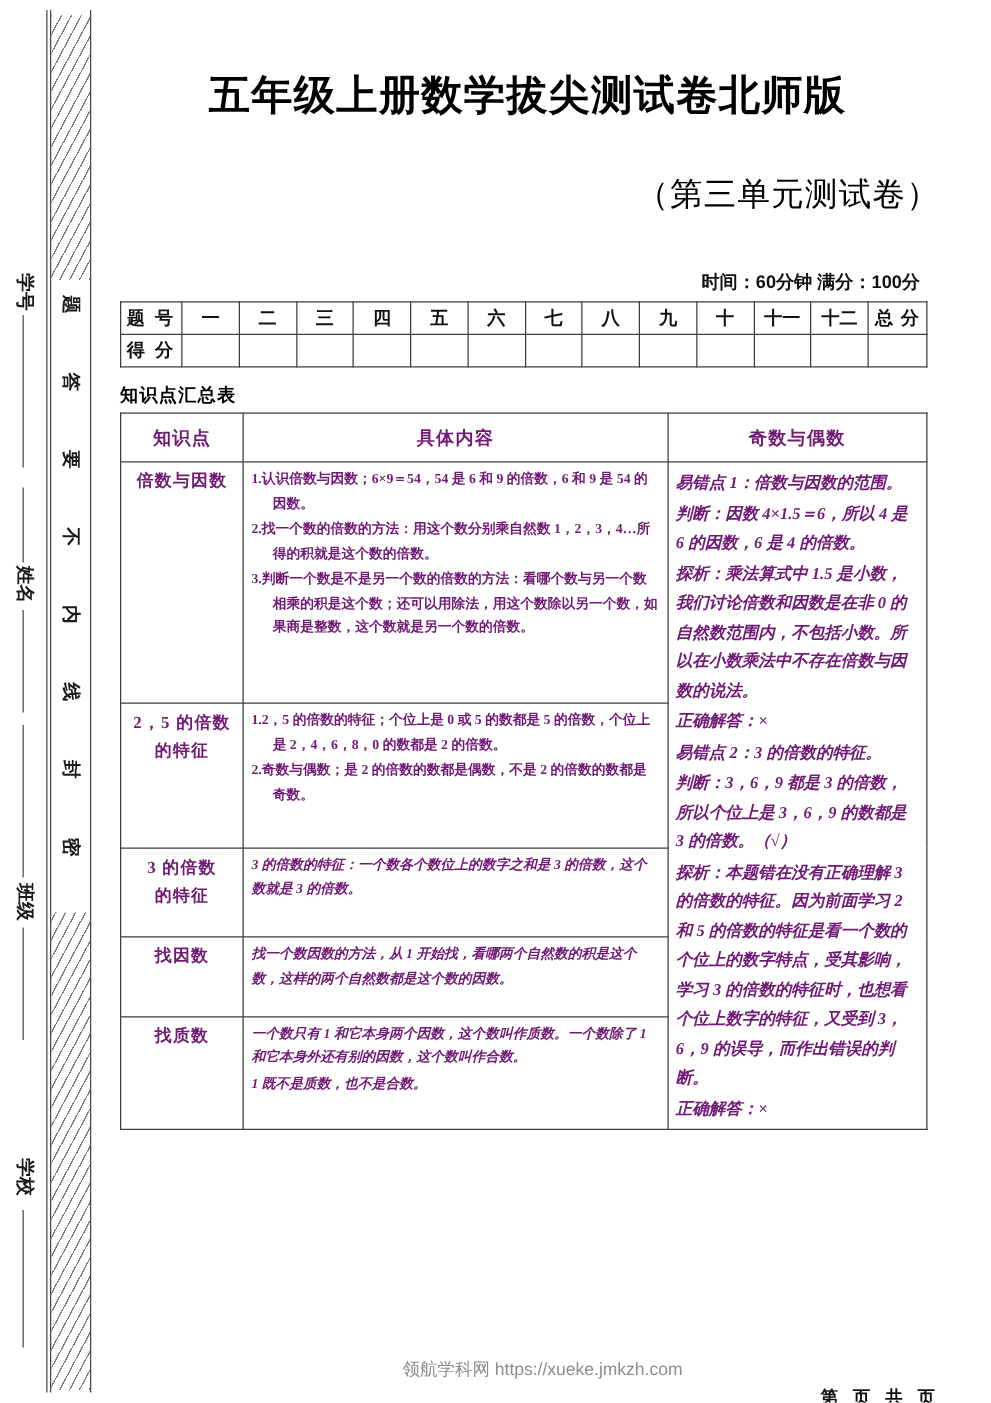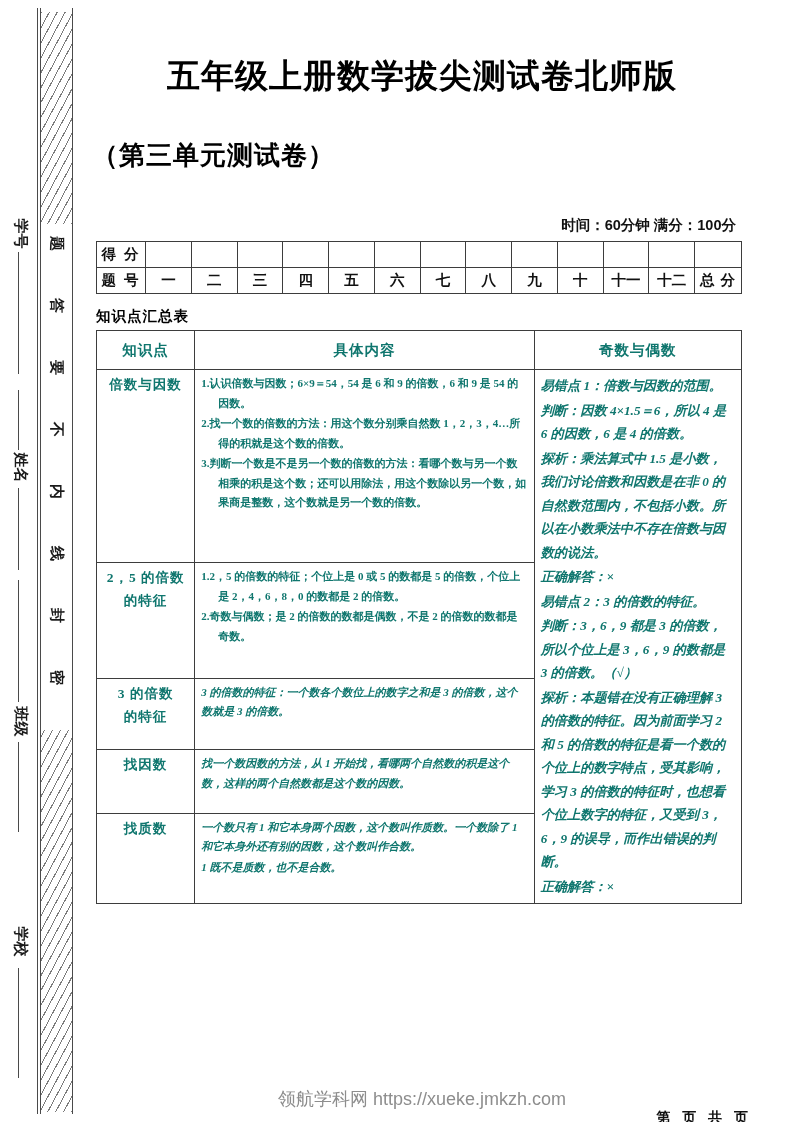--- a/index.html
+++ b/index.html
@@ -98,23 +98,23 @@
     text-align: center;
     font-size: 33px;
     font-weight: 700;
     letter-spacing: 1px;
     color: #000;
     font-family: "Liberation Sans", "DejaVu Sans", sans-serif;
   }
   #title-sub {
     position: absolute;
     left: 0; top: 118px; width: 660px;
-    text-align: left;
+    text-align: right;
     font-size: 26px;
-    font-weight: 700;
+    font-weight: 400;
     letter-spacing: 1px;
     color: #000;
     font-family: "Liberation Sans", "DejaVu Sans", sans-serif;
   }
 
   #exam-meta {
     position: absolute;
     right: 57px; top: 196px;
     font-size: 14.5px;
     font-weight: 700;
@@ -160,21 +160,21 @@
     position: absolute;
     left: 4px; top: 310px;
     width: 646px;
     border-collapse: collapse;
     table-layout: fixed;
   }
   #kp-table th, #kp-table td {
     border: 1px solid #3d3d3d;
     padding: 4px 6px;
     vertical-align: top;
-    color: #0f766e;
+    color: #701a75;
   }
   #kp-table th {
     text-align: center;
     vertical-align: middle;
     height: 30px;
     font-size: 14.5px;
     font-weight: 700;
     font-family: "Liberation Sans", "DejaVu Sans", sans-serif;
     letter-spacing: 1px;
   }
@@ -211,23 +211,23 @@
     padding-left: 17px;
     text-indent: -17px;
   }
   .p.flat { padding-left: 0; text-indent: 0; font-style: italic; }
   .p .num { font-weight: 700; }
   .lbl { font-weight: 700; }
 
   
   #watermark {
     position: absolute;
-    left: 0; top: 1067px; width: 660px;
-    text-align: center;
-    font-size: 18px;
+    left: 12px; top: 1067px; width: 660px;
+    text-align: center;
+    font-size: 14px;
     color: #8d8d8d;
     font-family: "Liberation Sans", "DejaVu Sans", sans-serif;
   }
   #page-no {
     position: absolute;
     left: 0; top: 1089px; width: 660px;
     text-align: right;
     font-size: 14px;
     font-weight: 700;
     letter-spacing: 4px;
@@ -278,52 +278,52 @@
 </div>
 
 <div id="page-body">
 
   <div id="title-main">五年级上册数学拔尖测试卷北师版</div>
   <div id="title-sub">（第三单元测试卷）</div>
   <div id="exam-meta">时间：60分钟  满分：100分</div>
 
   <table id="score-table">
     <tbody>
-      <tr>
-        <td class="hd">得 分</td>
-        <td></td>
-        <td></td>
-        <td></td>
-        <td></td>
-        <td></td>
-        <td></td>
-        <td></td>
-        <td></td>
-        <td></td>
-        <td></td>
-        <td></td>
-        <td></td>
-        <td class="last"></td>
-      </tr>
       <tr>
         <td class="hd">题 号</td>
         <td>一</td>
         <td>二</td>
         <td>三</td>
         <td>四</td>
         <td>五</td>
         <td>六</td>
         <td>七</td>
         <td>八</td>
         <td>九</td>
         <td>十</td>
         <td>十一</td>
         <td>十二</td>
         <td class="last">总 分</td>
       </tr>
+      <tr>
+        <td class="hd">得 分</td>
+        <td></td>
+        <td></td>
+        <td></td>
+        <td></td>
+        <td></td>
+        <td></td>
+        <td></td>
+        <td></td>
+        <td></td>
+        <td></td>
+        <td></td>
+        <td></td>
+        <td class="last"></td>
+      </tr>
     </tbody>
   </table>
 
   <div id="kp-caption">知识点汇总表</div>
 
   <table id="kp-table">
     <colgroup>
       <col class="col-topic">
         <col class="col-content">
         <col class="col-analysis">

